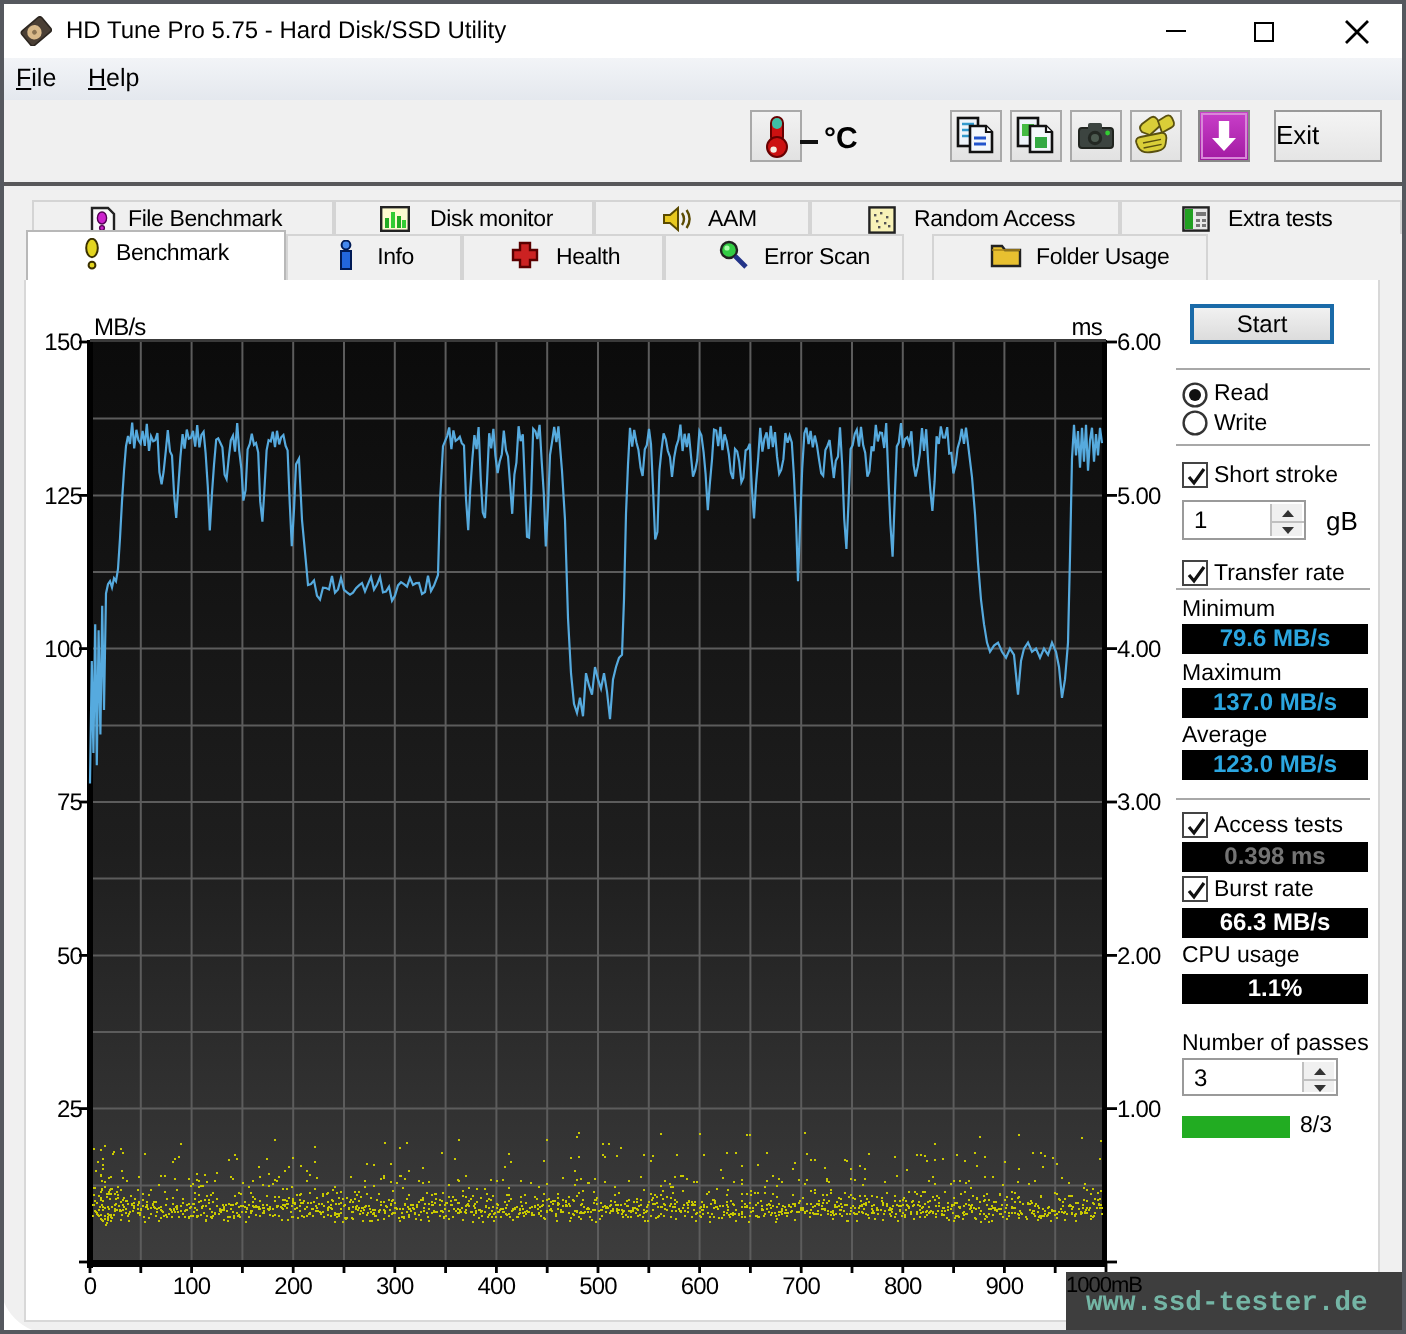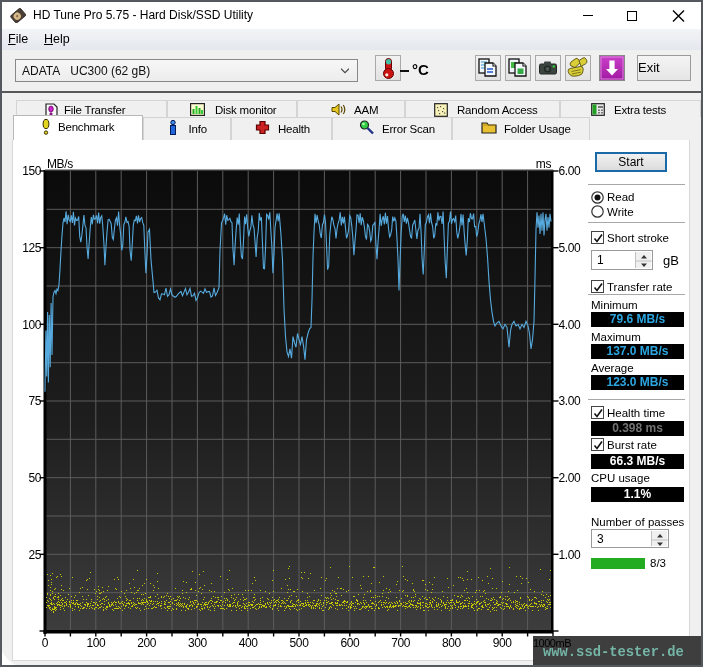--- a/index.html
+++ b/index.html
@@ -55,26 +55,20 @@
         <path d="M1 0.5 L12 11.5 M12 0.5 L1 11.5" stroke="#000" stroke-width="1.4"></path>
       </svg>
   </div>
 
   <div class="menubar">
       <span style="left:6px"><u>F</u>ile</span>
       <span style="left:42px"><u>H</u>elp</span>
     </div>
 
   <div class="toolbar">
-    <div class="combo">
-        <span>ADATA&nbsp;&nbsp; UC300 (62 gB)</span>
-      <svg class="chev" viewBox="0 0 10 6">
-          <path d="M0 0 L5 5 L10 0" fill="none" stroke="#444" stroke-width="1.4"></path>
-        </svg>
-    </div>
     <div class="tbtn" style="left:373px">
       <svg width="24" height="24" viewBox="0 0 24 24">
           <rect x="9.5" y="2.5" width="6" height="13" rx="3" fill="#c11" stroke="#600" stroke-width="1"></rect>
           <rect x="10" y="3" width="5" height="5.5" rx="2.5" fill="#3fbfa6"></rect>
           <circle cx="12.5" cy="17.5" r="5" fill="#c11" stroke="#600" stroke-width="1"></circle>
           <circle cx="10.8" cy="18.8" r="1.6" fill="#f3ede2"></circle>
         </svg>
     </div>
     <div class="abs" style="left:398px;top:20px;width:9px;height:2px;background:#111"></div>
     <div class="abs" style="left:410px;top:11px;font-size:15px;font-weight:bold">°C</div>
@@ -124,21 +118,21 @@
     <div class="exit">Exit</div>
   </div>
 
   <div class="tabs" style="top:100px;width:689px;height:17px">
     <div class="tab" style="left:4px;width:151px">
         <span class="ic" style="left:28px"><svg width="13" height="14" viewBox="0 0 13 14">
             <path d="M1 1 h8 l3 3 v9 h-11 z" fill="#f8f8f8" stroke="#222" stroke-width="1.2"></path>
             <ellipse cx="6" cy="6" rx="2.3" ry="3" fill="#cc22cc" stroke="#550055" stroke-width="0.7"></ellipse>
             <circle cx="6" cy="11" r="1.2" fill="#cc22cc" stroke="#550055" stroke-width="0.7"></circle>
           </svg></span>
-        <span class="tx" style="left:47px">File Transfer</span>
+        <span class="tx" style="left:47px">File Benchmark</span>
       </div>
     <div class="tab" style="left:155px;width:130px">
         <span class="ic" style="left:22px"><svg width="15" height="13" viewBox="0 0 15 13">
             <rect x="0.6" y="0.6" width="13.8" height="11.8" fill="#fdfbd0" stroke="#222" stroke-width="1.2"></rect>
             <rect x="2.5" y="6" width="2" height="5" fill="#22aa22"></rect>
             <rect x="5.5" y="3" width="2" height="8" fill="#33cc33"></rect>
             <rect x="8.5" y="5" width="2" height="6" fill="#22aa22"></rect>
             <rect x="11" y="7" width="2" height="4" fill="#33cc33"></rect>
           </svg></span>
         <span class="tx" style="left:47px">Disk monitor</span>
@@ -195,21 +189,21 @@
         <span class="tx" style="left:46px;top:5px">Health</span>
       </div>
     <div class="tab" style="left:320px;width:120px">
         <span class="ic" style="left:26px"><svg width="16" height="15" viewBox="0 0 16 15">
             <circle cx="5.5" cy="5" r="4" fill="#33cc44" stroke="#222" stroke-width="1.2"></circle>
             <circle cx="4.5" cy="4" r="1.3" fill="#aaffaa"></circle>
             <line x1="8.5" y1="8" x2="14" y2="13.5" stroke="#223388" stroke-width="2.4"></line>
           </svg></span>
         <span class="tx" style="left:49px;top:5px">Error Scan</span>
       </div>
-    <div class="tab" style="left:440px;width:138px">
+    <div class="tab" style="left:454px;width:138px">
         <span class="ic" style="left:28px"><svg width="16" height="14" viewBox="0 0 16 14">
             <path d="M1 3 h5 l1.5 2 h7.5 v8 h-14 z" fill="#e8c030" stroke="#222" stroke-width="1.2"></path>
             <path d="M1 5 h14" stroke="#a8841a" stroke-width="0.8"></path>
           </svg></span>
         <span class="tx" style="left:51px;top:5px">Folder Usage</span>
       </div>
     <div class="tab" style="left:1px;width:130px;top:-2px;height:25px;background:#fff;border-color:#b8b8b8;z-index:5">
         <span class="ic" style="left:26px;top:3px"><svg width="12" height="16" viewBox="0 0 12 16">
             <ellipse cx="6" cy="5" rx="2.9" ry="4.6" fill="#e3d51f" stroke="#3a3000" stroke-width="1"></ellipse>
             <circle cx="6" cy="13.6" r="1.7" fill="#e3d51f" stroke="#3a3000" stroke-width="1"></circle>
@@ -370,21 +364,21 @@
   <div class="lbl" style="left:591px;top:331px">Maximum</div>
   <div class="vbox cyan" style="top:344px">137.0 MB/s</div>
   <div class="lbl" style="left:591px;top:362px">Average</div>
   <div class="vbox cyan" style="top:375px">123.0 MB/s</div>
   <div class="sep" style="top:398.5px"></div>
   <div class="cb" style="top:406px">
       <svg width="13" height="13" viewBox="0 0 13 13">
         <path d="M2.5 6.5 L5 9.5 L10 2.5" fill="none" stroke="#111" stroke-width="1.6"></path>
       </svg>
     </div>
-  <div class="lbl" style="left:607px;top:406.5px">Health time</div>
+  <div class="lbl" style="left:607px;top:406.5px">Access tests</div>
   <div class="vbox yell" style="top:420.5px">0.398 ms</div>
   <div class="cb" style="top:438px">
       <svg width="13" height="13" viewBox="0 0 13 13">
         <path d="M2.5 6.5 L5 9.5 L10 2.5" fill="none" stroke="#111" stroke-width="1.6"></path>
       </svg>
     </div>
   <div class="lbl" style="left:607px;top:438.5px">Burst rate</div>
   <div class="vbox" style="top:453.5px">66.3 MB/s</div>
   <div class="lbl" style="left:591px;top:472px">CPU usage</div>
   <div class="vbox" style="top:487px">1.1%</div>

